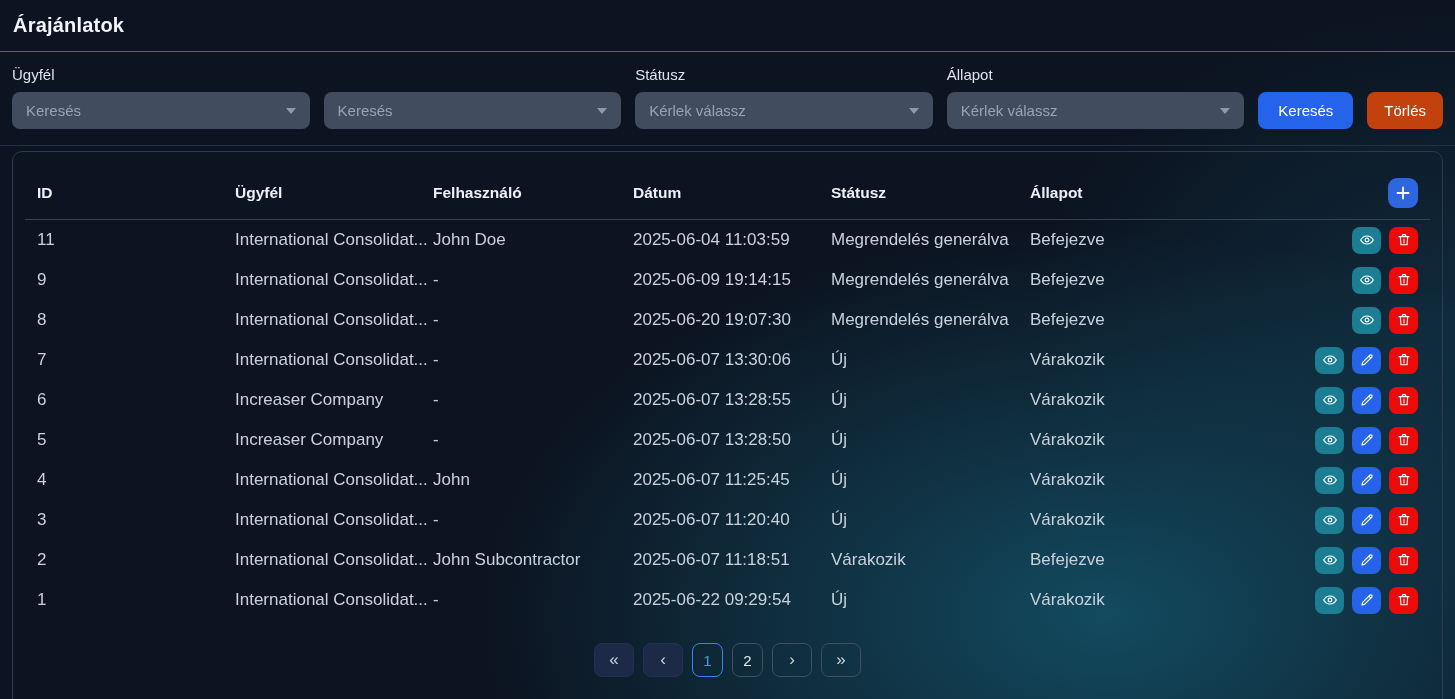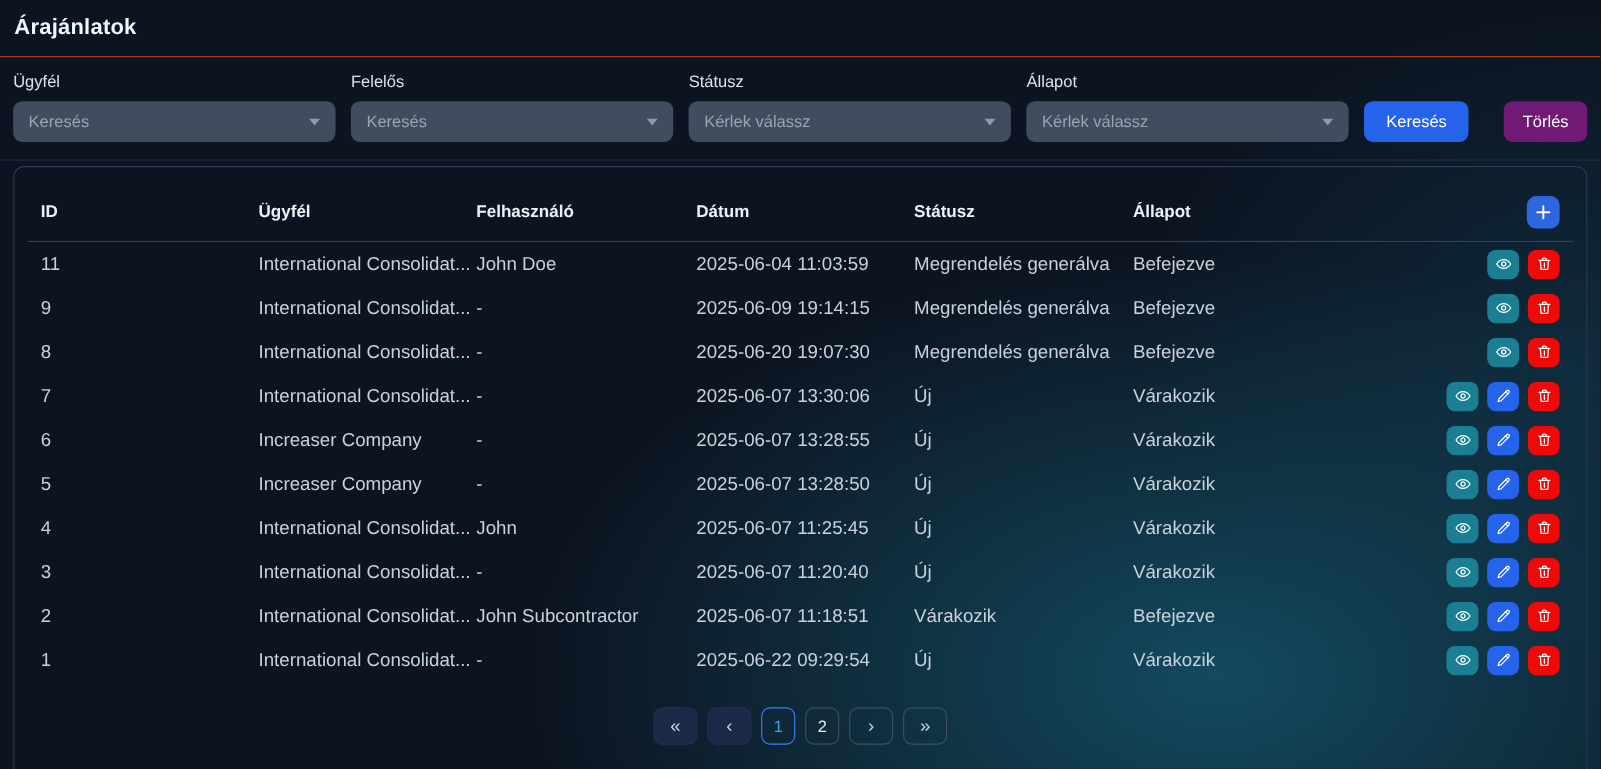--- a/index.html
+++ b/index.html
@@ -22,21 +22,21 @@
   .filter-group { flex: 1; display: flex; flex-direction: column; gap: 9px; }
   .filter-label { color: #dde3ec; font-size: 15px; }
   .select {
     height: 37px; background: #414d5f; border-radius: 8px; border: none;
     display: flex; align-items: center; justify-content: space-between;
     padding: 0 14px; color: #99a3b2; font-size: 15px; cursor: pointer;
   }
   .caret { width: 0; height: 0; border-left: 5px solid transparent; border-right: 5px solid transparent; border-top: 6px solid #8f99a8; }
   .btn { height: 37px; border: none; border-radius: 8px; font-size: 15px; color: #fff; cursor: pointer; font-family: inherit; }
   .btn-primary { background: #2563eb; padding: 0 20px; }
-  .btn-secondary { background: #701a75; padding: 0 17px; margin-left: 18px; }
+  .btn-secondary { background: #c2410c; padding: 0 17px; }
 
   
   .panel { margin: 5px 12px 12px; height: 578px; border: 1px solid #2b3a50; border-radius: 10px; }
   .grid-cols { display: grid; grid-template-columns: 198px 198px 200px 198px 199px 1fr; align-items: center; }
   .thead { margin: 14px 12px 0; padding: 0 12px; height: 54px; border-bottom: 1px solid #364258; color: #edf1f6; font-weight: bold; font-size: 15.5px; }
   .trow { margin: 0 12px; padding: 0 12px; height: 40px; font-size: 17px; color: #c9d2dc; }
   .cell { white-space: nowrap; overflow: hidden; }
   .cell-last { display: flex; justify-content: space-between; align-items: center; }
   .actions { display: flex; gap: 8px; }
   .abtn { width: 29px; height: 27px; border-radius: 8px; border: none; display: flex; align-items: center; justify-content: center; cursor: pointer; }
@@ -64,21 +64,20 @@
 
 <div class="filters">
   <div class="filter-group">
     <div class="filter-label">Ügyfél</div>
     <div class="select">
       <span>Keresés</span>
       <span class="caret"></span>
     </div>
   </div>
   <div class="filter-group">
-    <div class="filter-label">Felelős</div>
     <div class="select">
       <span>Keresés</span>
       <span class="caret"></span>
     </div>
   </div>
   <div class="filter-group">
     <div class="filter-label">Státusz</div>
     <div class="select">
       <span>Kérlek válassz</span>
       <span class="caret"></span>

